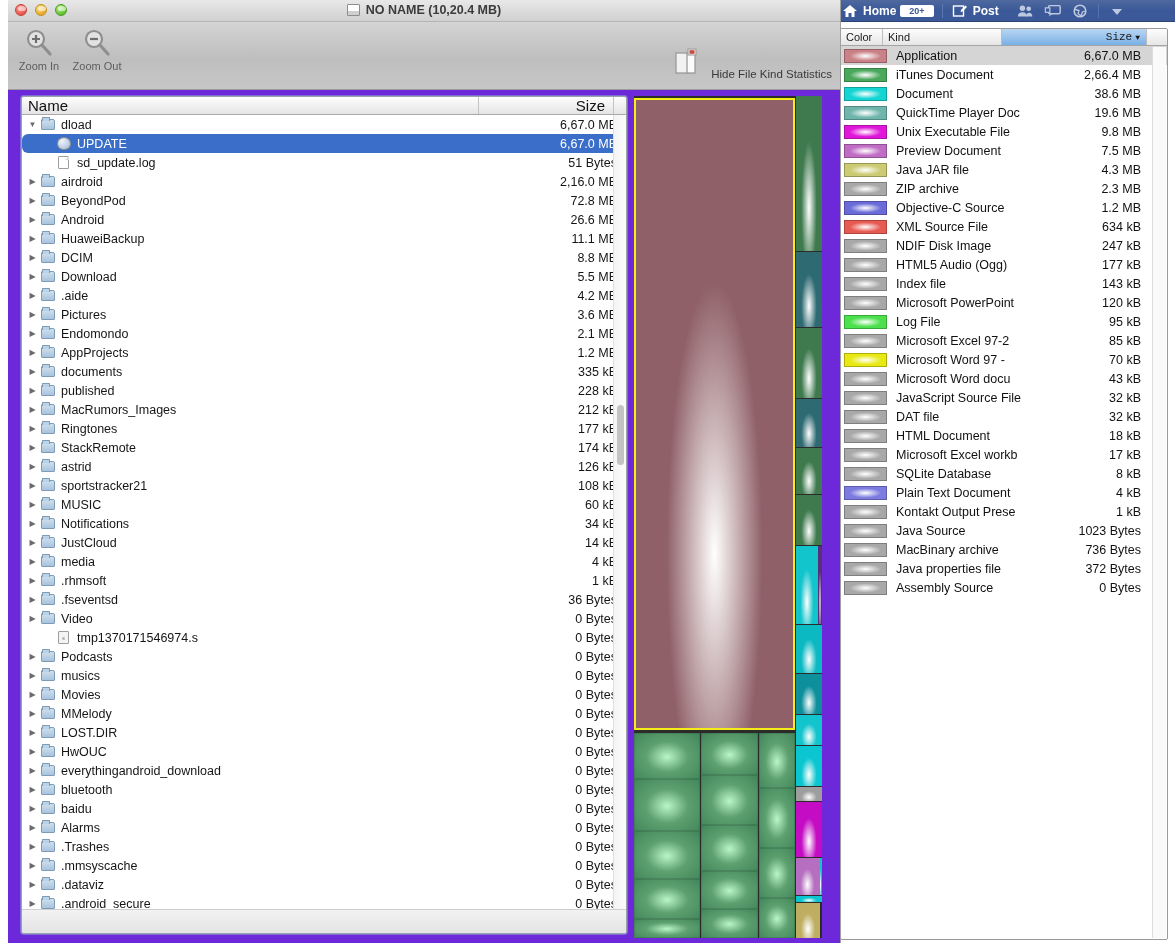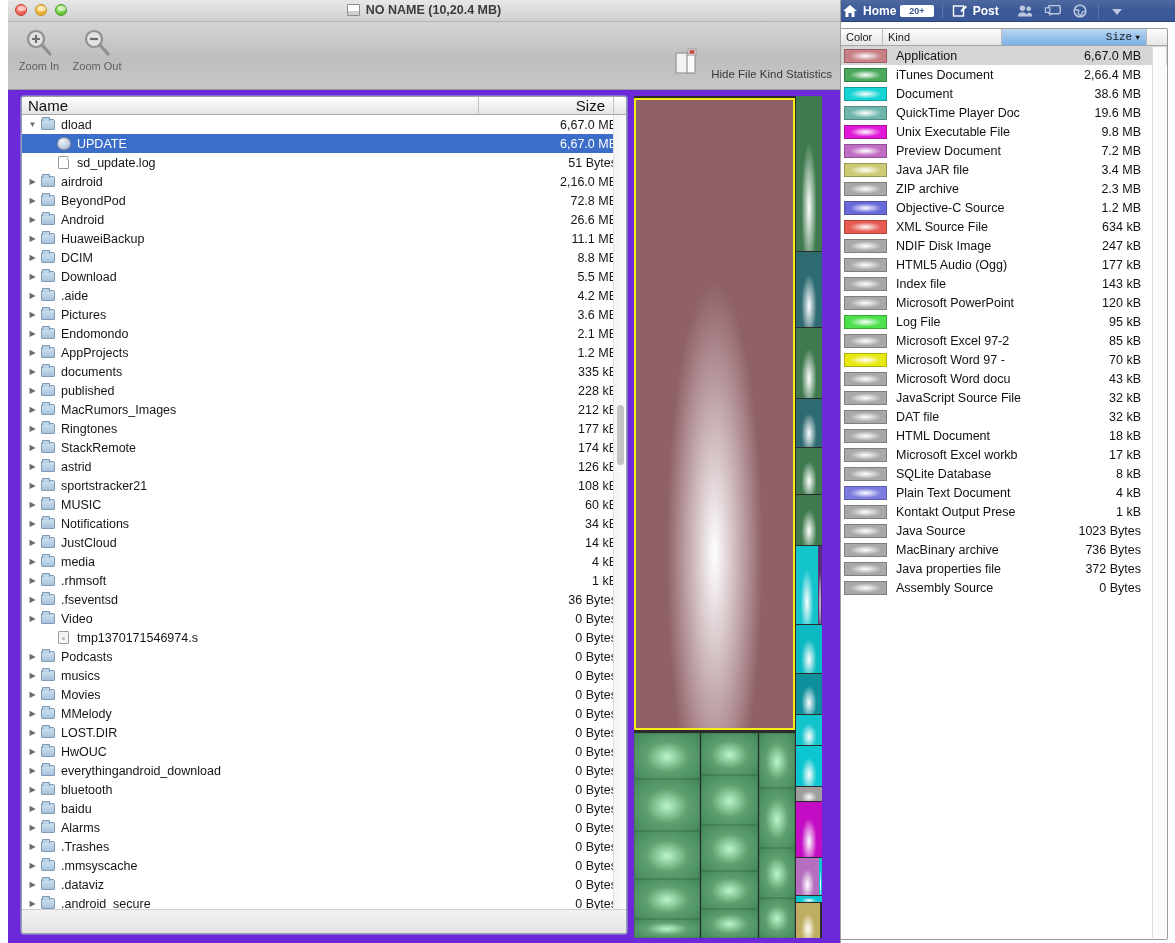--- a/index.html
+++ b/index.html
@@ -152,21 +152,21 @@
     border-bottom:1px solid #a9a9a9;
   }
   .lh-name { flex:1; padding-left:6px; line-height:17px; border-right:1px solid #c3c3c3; }
   .lh-size { width:135px; text-align:right; padding-right:8px; line-height:17px; border-right:1px solid #c3c3c3; }
   .lh-pad { width:12px; }
   #rows { font-size:12.5px; color:#151515; }
   .frow {
     display:flex; align-items:center; height:19px; white-space:nowrap;
     padding-left:4px;
   }
-  .frow.sel { background:#3b6ec9; color:#ffffff; }
+  .frow.sel { background:#3b6ec9; color:#ffffff;border-radius:6px; }
   .twisty {
     width:13px; flex:0 0 auto; text-align:center; font-size:8px; color:#6b6b6b;
     line-height:19px;
   }
   .frow.sel .twisty { color:#dfe8f7; }
   .ico { width:17px; flex:0 0 auto; display:flex; align-items:center; justify-content:center; }
   .folder {
     width:14px; height:11px; background:linear-gradient(to bottom,#cfe0ee,#a8c3dc);
     border:1px solid #7e9cb8; border-radius:1px 2px 1px 1px; position:relative;
   }
@@ -305,26 +305,26 @@
         <div class="kind-size">19.6 MB</div>
       </div>
       <div class="kind-row">
         <div class="kind-swatch" style="background: radial-gradient(rgb(255, 255, 255) 0%, rgb(224, 23, 216) 55%, rgb(224, 23, 216) 100%);"></div>
         <div class="kind-name">Unix Executable File</div>
         <div class="kind-size">9.8 MB</div>
       </div>
       <div class="kind-row">
         <div class="kind-swatch" style="background: radial-gradient(rgb(255, 255, 255) 0%, rgb(192, 108, 196) 55%, rgb(192, 108, 196) 100%);"></div>
         <div class="kind-name">Preview Document</div>
-        <div class="kind-size">7.2 MB</div>
+        <div class="kind-size">7.5 MB</div>
       </div>
       <div class="kind-row">
         <div class="kind-swatch" style="background: radial-gradient(rgb(255, 255, 255) 0%, rgb(204, 202, 114) 55%, rgb(204, 202, 114) 100%);"></div>
         <div class="kind-name">Java JAR file</div>
-        <div class="kind-size">3.4 MB</div>
+        <div class="kind-size">4.3 MB</div>
       </div>
       <div class="kind-row">
         <div class="kind-swatch" style="background: radial-gradient(rgb(255, 255, 255) 0%, rgb(168, 168, 168) 55%, rgb(168, 168, 168) 100%);"></div>
         <div class="kind-name">ZIP archive</div>
         <div class="kind-size">2.3 MB</div>
       </div>
       <div class="kind-row">
         <div class="kind-swatch" style="background: radial-gradient(rgb(255, 255, 255) 0%, rgb(106, 106, 216) 55%, rgb(106, 106, 216) 100%);"></div>
         <div class="kind-name">Objective-C Source</div>
         <div class="kind-size">1.2 MB</div>

